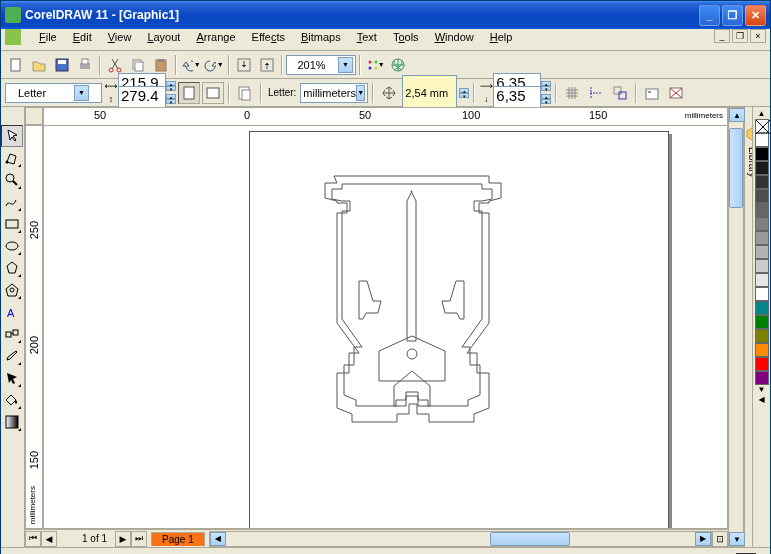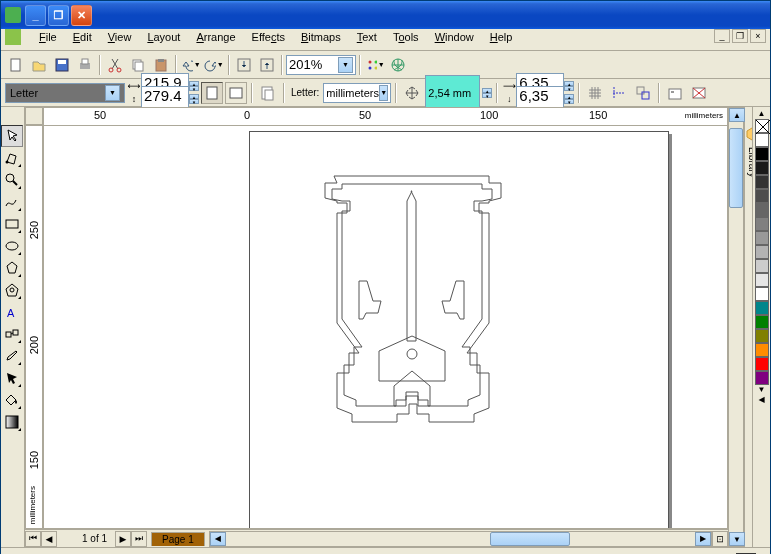--- a/index.html
+++ b/index.html
@@ -17,35 +17,35 @@
 .menu-item { padding: 2px 8px; cursor: default; }
 .menu-item u { text-decoration: underline; }
 .window-ctrls { margin-left: auto; display: flex; gap: 2px; }
 .wc-btn { width: 16px; height: 14px; border: 1px solid #aca899; background: #ece9d8; font-size: 9px; display: flex; align-items: center; justify-content: center; }
 .toolbar { height: 28px; background: #ece9d8; display: flex; align-items: center; padding: 2px 4px; border-bottom: 1px solid #aca899; gap: 1px; }
 .tbtn { width: 22px; height: 22px; border: 1px solid transparent; display: flex; align-items: center; justify-content: center; }
 .tsep { width: 2px; height: 20px; border-left: 1px solid #aca899; border-right: 1px solid #fff; margin: 0 2px; }
 .dropdown-btn { display: flex; align-items: center; }
 .dd-arrow { width: 10px; font-size: 7px; text-align: center; }
 .zoom-combo { width: 70px; height: 20px; border: 1px solid #7f9db9; background: white; display: flex; align-items: center; padding: 0 2px; }
-.zoom-combo input { border: none; width: 45px; font-size: 13px; outline: none; }
+.zoom-combo input { border: none; width: 45px; font-size: 11px; outline: none; text-align: center; }
 .combo-arrow { width: 15px; height: 16px; background: linear-gradient(#c8e3fb,#abd2f6); border: 1px solid #7f9db9; display: flex; align-items: center; justify-content: center; font-size: 7px; margin-left: auto; }
 .propbar { height: 28px; background: #ece9d8; display: flex; align-items: center; padding: 2px 4px; border-bottom: 1px solid #aca899; gap: 2px; }
-.paper-combo { width: 120px; height: 20px; border: 1px solid #7f9db9; background: #737373; display: flex; align-items: center; padding: 0 4px; }
+.paper-combo { width: 97px; height: 20px; border: 1px solid #7f9db9; background: #ffffff; display: flex; align-items: center; padding: 0 12px; }
 .dim-group { display: flex; flex-direction: column; gap: 0; }
 .dim-row { display: flex; align-items: center; height: 13px; }
 .dim-icon { width: 14px; height: 12px; display: flex; align-items: center; justify-content: center; font-size: 9px; }
 .dim-input { width: 48px; height: 27px; border: 1px solid #7f9db9; background: white; font-size: 15px; padding: 0 2px; }
 .spin { width: 10px; display: flex; flex-direction: column; }
 .spin-btn { height: 5px; border: 1px solid #7f9db9; background: linear-gradient(#c8e3fb,#abd2f6); font-size: 5px; line-height: 4px; text-align: center; }
 .orient-btn { width: 22px; height: 22px; border: 1px solid #aca899; background: #ece9d8; display: flex; align-items: center; justify-content: center; }
 .orient-btn.active { border: 1px inset #aca899; background: #ddd8c7; }
 .units-label { font-size: 10px; margin: 0 2px; }
 .units-combo { width: 68px; height: 20px; border: 1px solid #7f9db9; background: white; display: flex; align-items: center; padding: 0 2px; font-size: 10px; }
-.nudge-input { width: 55px; height: 36px; border: 1px solid #7f9db9; background: #5eead4; font-size: 10px; padding: 0 2px; display: flex; align-items: center; }
+.nudge-input { width: 55px; height: 36px; border: 1px solid #7f9db9; background: #fef9c3; font-size: 10px; padding: 0 2px; display: flex; align-items: center; }
 .workspace { display: flex; height: 440px; position: relative; }
 .toolbox { width: 24px; background: #ece9d8; border-right: 1px solid #aca899; display: flex; flex-direction: column; padding-top: 18px; }
 .tool { width: 22px; height: 22px; display: flex; align-items: center; justify-content: center; border: 1px solid transparent; position: relative; }
 .tool.active { border: 1px inset #888; background: #ddd; }
 .tool-fly { position: absolute; bottom: 1px; right: 1px; width: 0; height: 0; border-left: 3px solid transparent; border-bottom: 3px solid #000; }
 .canvas-area { flex: 1; display: flex; flex-direction: column; background: #ece9d8; }
 .ruler-corner { width: 18px; height: 18px; background: #ece9d8; border: 1px solid #aca899; }
 .ruler-h-wrap { display: flex; height: 18px; }
 .ruler-h { flex: 1; height: 32px; background: white; border: 1px solid #aca899; position: relative; font-size: 8px; overflow: hidden; }
 .ruler-h .tick-lbl { position: absolute; top: 1px; }
@@ -53,21 +53,21 @@
 .ruler-v { width: 18px; background: white; border: 1px solid #aca899; position: relative; font-size: 8px; }
 .ruler-v .tick-lbl { position: absolute; left: 2px; writing-mode: vertical-rl; transform: rotate(180deg); }
 .v-unit { position: absolute; bottom: 4px; left: 2px; writing-mode: vertical-rl; transform: rotate(180deg); font-size: 8px; }
 .canvas { flex: 1; background: white; position: relative; overflow: hidden; border: 1px solid #aca899; }
 .page-shadow { position: absolute; left: 208px; top: 8px; width: 420px; height: 500px; background: #888; }
 .page { position: absolute; left: 205px; top: 5px; width: 420px; height: 500px; background: white; border: 1px solid #555; }
 .drawing { position: absolute; left: 255px; top: 40px; }
 .page-nav { height: 18px; background: #ece9d8; border-top: 1px solid #aca899; display: flex; align-items: center; }
 .nav-btn { width: 16px; height: 16px; border: 1px solid #aca899; background: #ece9d8; display: flex; align-items: center; justify-content: center; font-size: 9px; }
 .page-of { padding: 0 8px; font-size: 10px; margin-left: 17px; }
-.page-tab { padding: 1px 10px; background: #a16207; border: 1px solid #aca899; border-bottom: none; font-size: 10px; margin-left: 4px; }
+.page-tab { padding: 1px 10px; background: #f97316; border: 1px solid #aca899; border-bottom: none; font-size: 10px; margin-left: 4px; }
 .hscroll { flex: 1; height: 16px; background: #ece9d8; border: 1px solid #aca899; position: relative; margin-left: 4px; display: flex; }
 .scroll-btn { width: 16px; height: 14px; background: linear-gradient(#c8e3fb,#abd2f6); border: 1px solid #7f9db9; font-size: 8px; display: flex; align-items: center; justify-content: center; }
 .scroll-thumb-h { position: absolute; left: 280px; width: 80px; height: 14px; background: linear-gradient(#c8e3fb,#abd2f6); border: 1px solid #7f9db9; border-radius: 2px; }
 .right-panel { width: 42px; background: #ece9d8; display: flex; }
 .vscroll { width: 16px; background: #ece9d8; border: 1px solid #aca899; display: flex; flex-direction: column; position: relative; }
 .scroll-thumb-v { position: absolute; top: 20px; height: 80px; width: 14px; background: linear-gradient(to right,#c8e3fb,#abd2f6); border: 1px solid #7f9db9; border-radius: 2px; }
 .palette { width: 18px; background: #ece9d8; display: flex; flex-direction: column; align-items: center; padding-top: 2px; }
 .swatch { width: 14px; height: 14px; border: 1px solid #666; margin: 0; }
 .palette-arrow { width: 14px; height: 10px; font-size: 8px; text-align: center; }
 .docker-tab { width: 18px; background: #ece9d8; border-left: 1px solid #aca899; padding-top: 20px; }
@@ -77,20 +77,21 @@
 .status-nofill { position: absolute; right: 14px; width: 20px; height: 12px; border: 1px solid #333; background: white; display: flex; align-items: center; justify-content: center; }
 svg.icon { width: 16px; height: 16px; }
 </style>
 </head>
 <body>
 
 <div class="window">
 
   <div class="titlebar">
     <div class="titlebar-icon"></div>
+    <div class="titlebar-text">CorelDRAW 11 - [Graphic1]</div>
     <div class="titlebar-buttons">
       <div class="tb-btn tb-min">_</div>
       <div class="tb-btn tb-max">❐</div>
       <div class="tb-btn tb-close">✕</div>
     </div>
   </div>
 
   <div class="menubar">
     <div class="app-icon"></div>
     <div class="menu-item"><u>F</u>ile</div>
@@ -411,21 +412,21 @@
         </div>
     </div>
 
     <div class="canvas-area">
       <div class="ruler-h-wrap">
         <div class="ruler-corner"></div>
         <div class="ruler-h">
           <span class="tick-lbl" style="left:50px">50</span>
           <span class="tick-lbl" style="left:200px">0</span>
           <span class="tick-lbl" style="left:315px">50</span>
-          <span class="tick-lbl" style="left:436px">100</span>
+          <span class="tick-lbl" style="left:418px">100</span>
           <span class="tick-lbl" style="left:545px">150</span>
           <span style="position:absolute;right:4px;top:3px;font-size:8px">millimeters</span>
         </div>
       </div>
       <div class="canvas-row">
         <div class="ruler-v">
           <span class="tick-lbl" style="top:95px">250</span>
           <span class="tick-lbl" style="top:210px">200</span>
           <span class="tick-lbl" style="top:325px">150</span>
           <span class="v-unit">millimeters</span>

